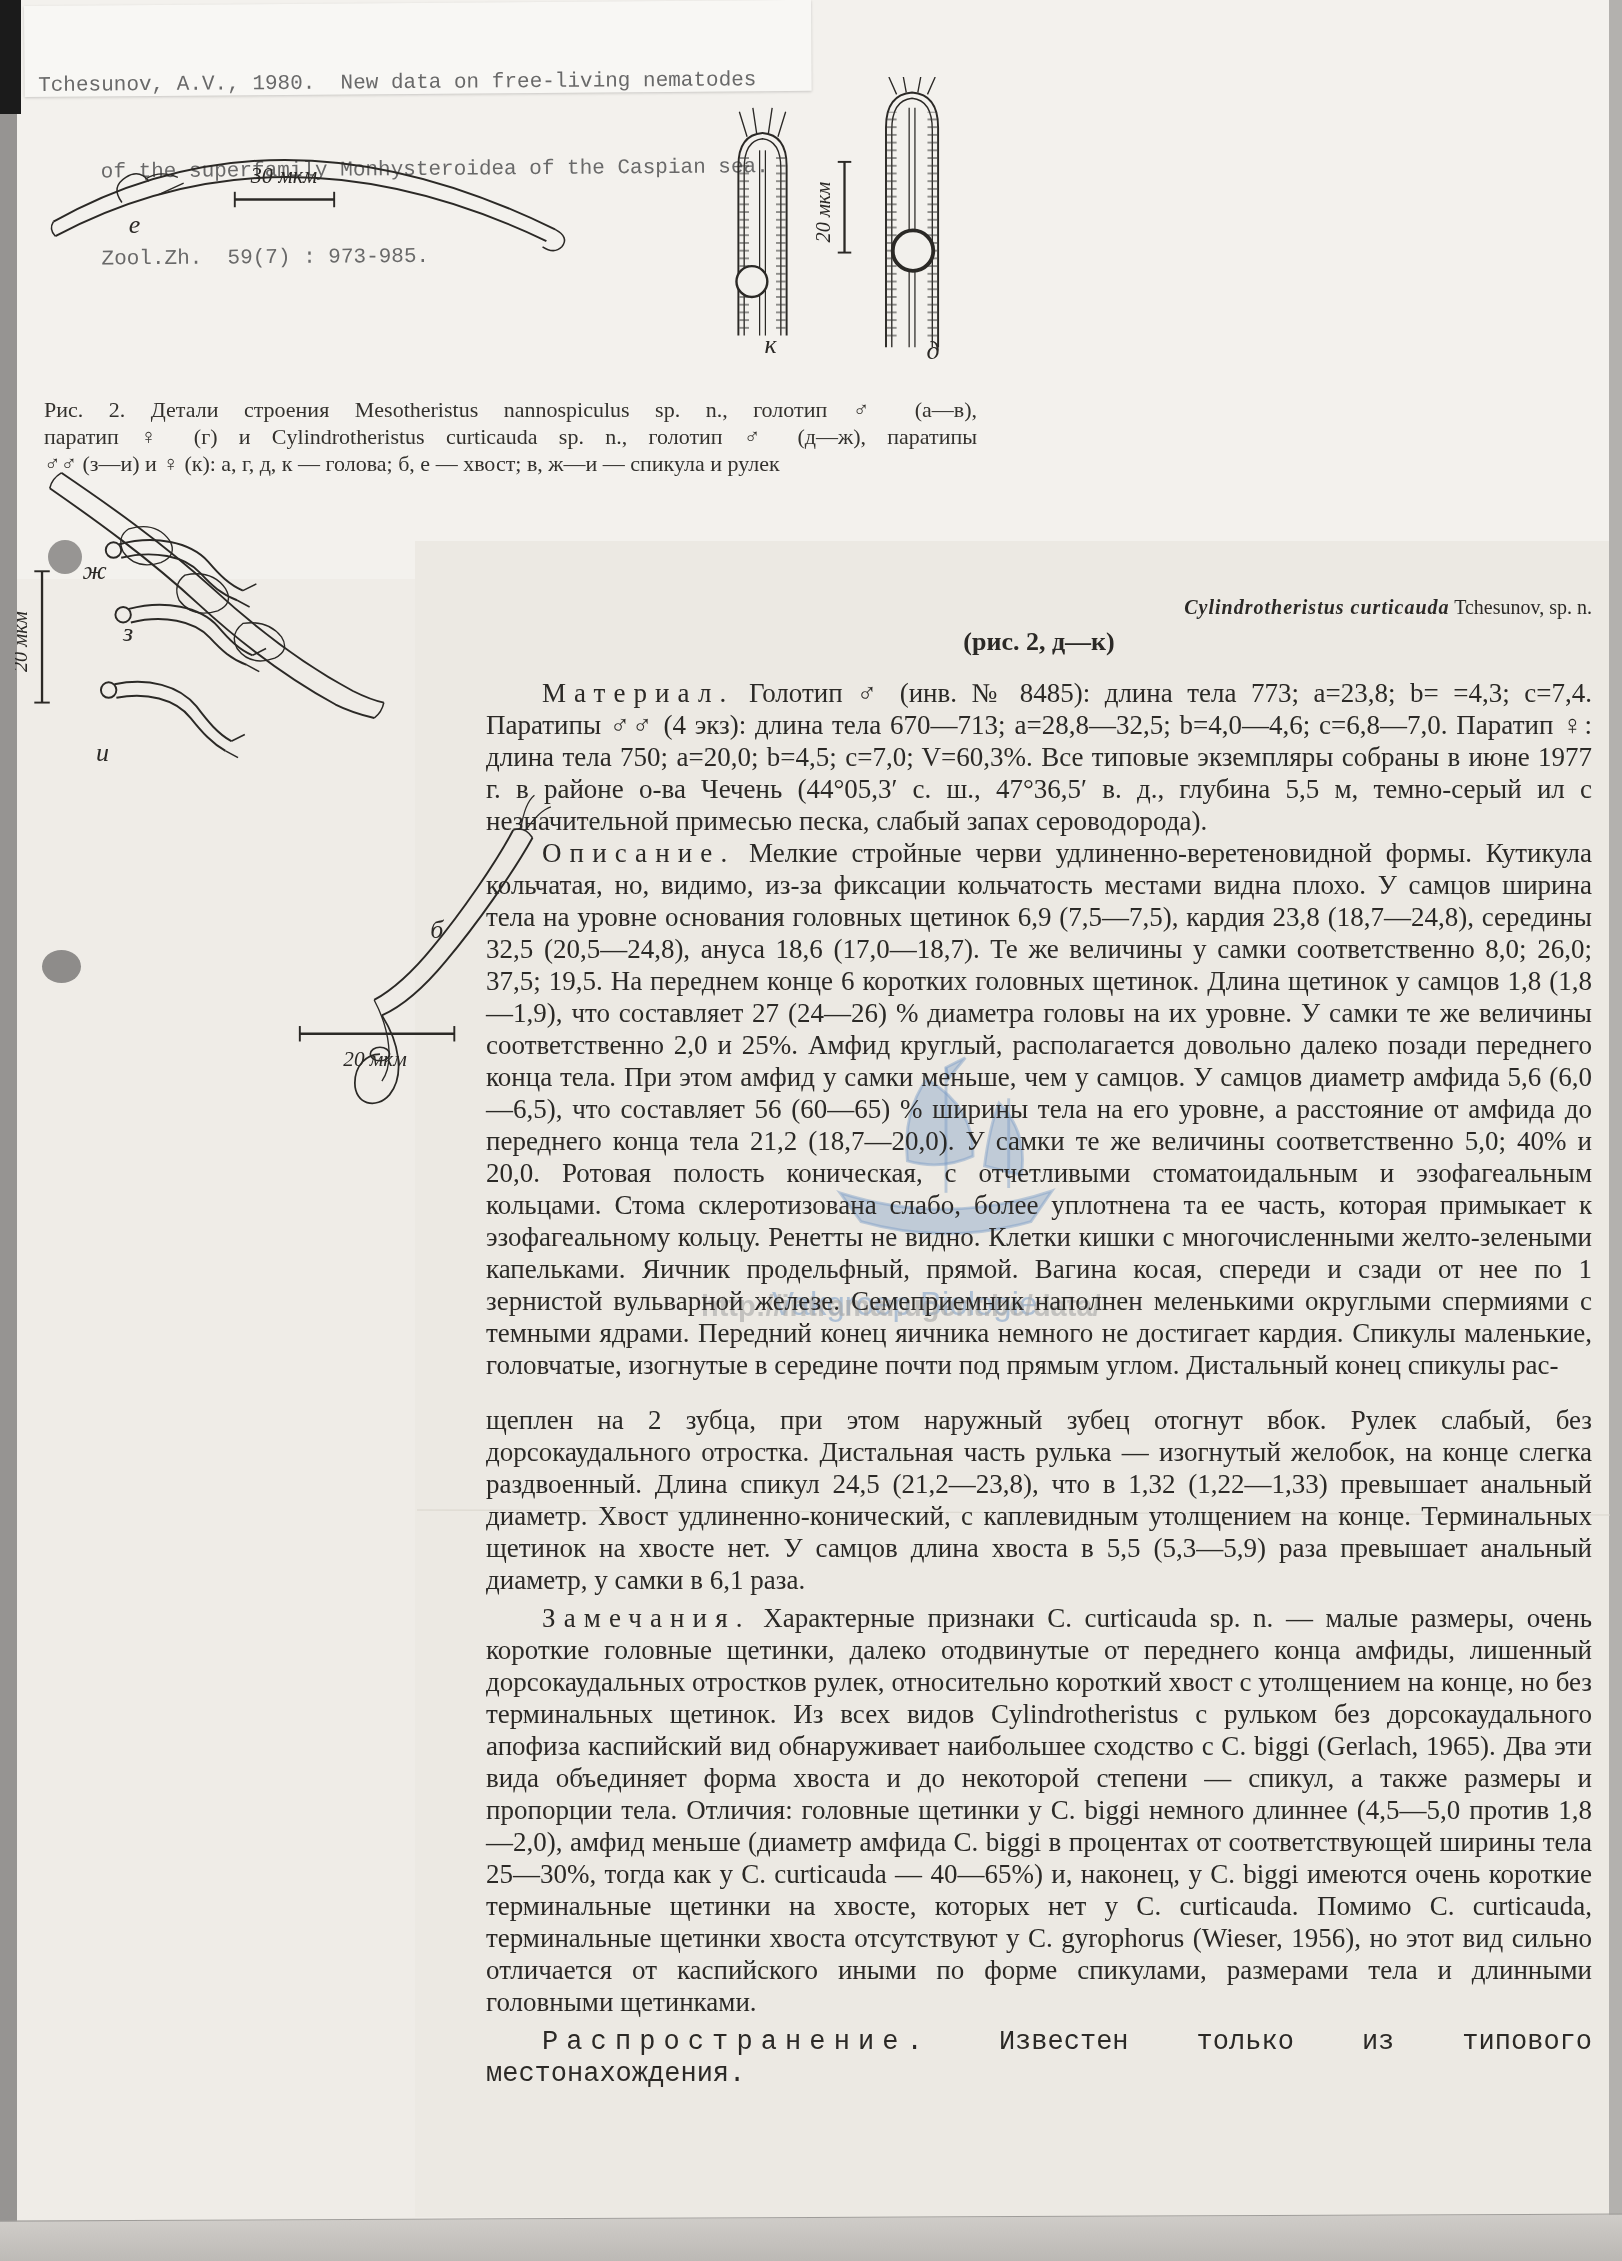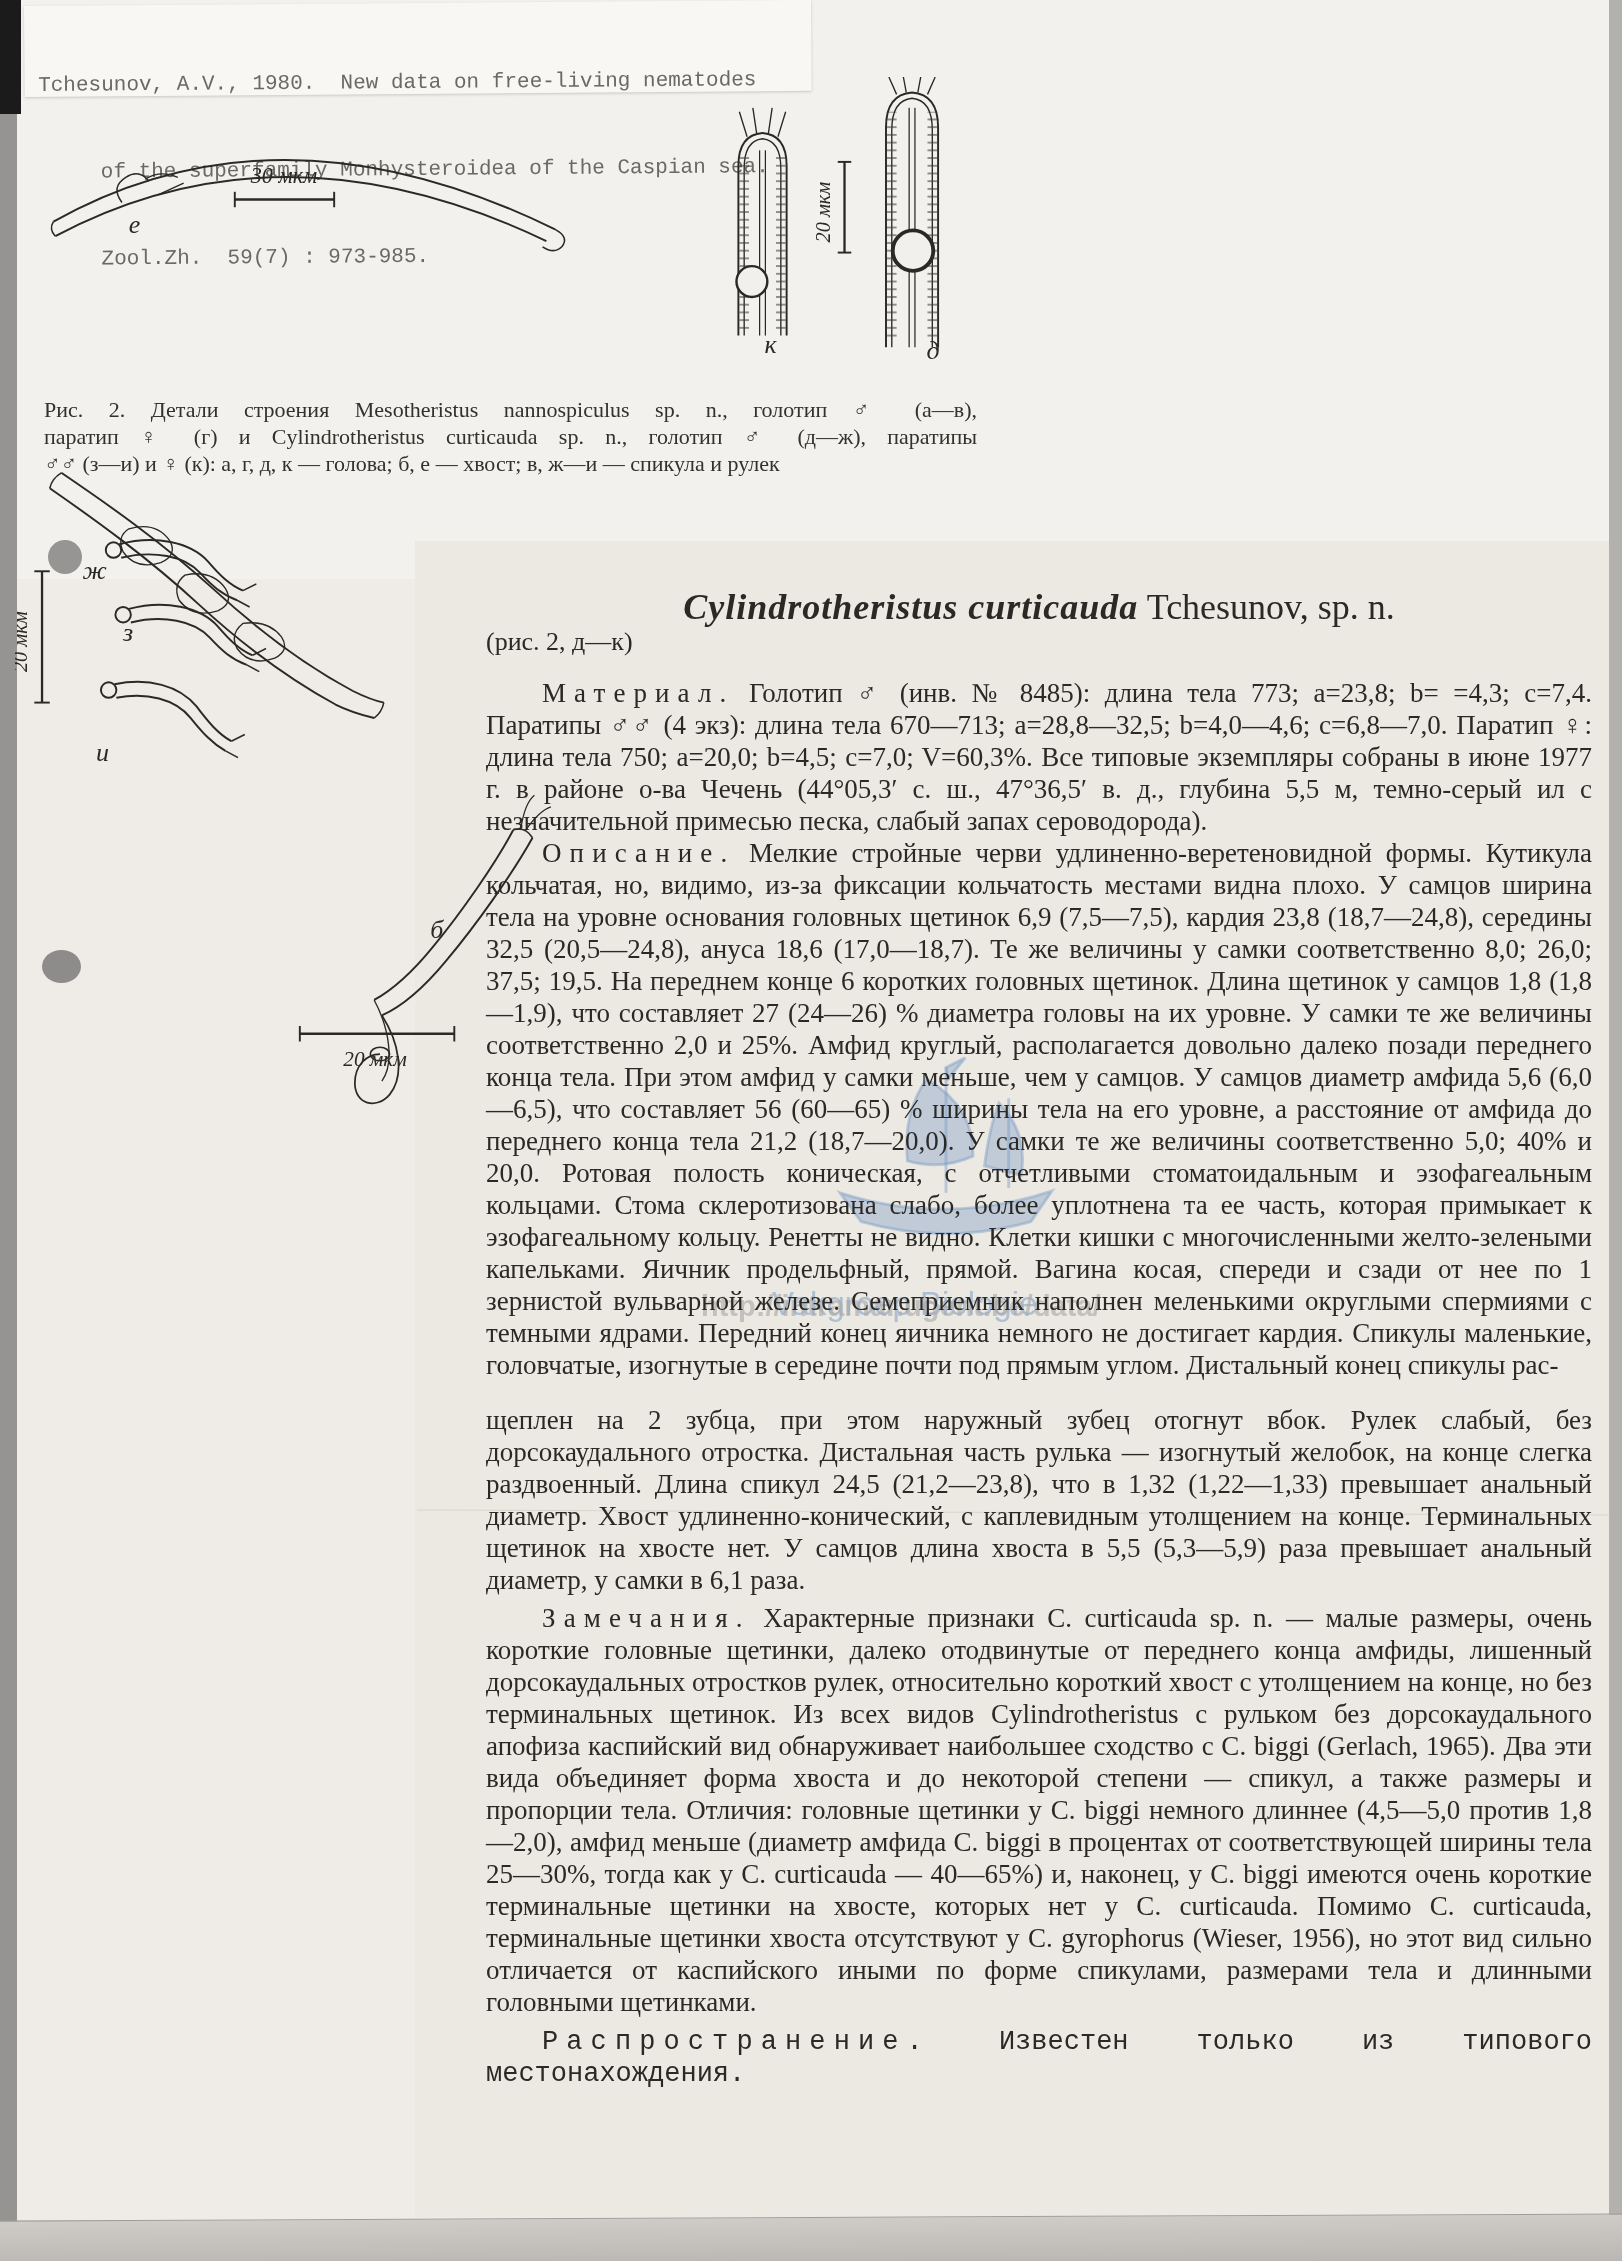--- a/index.html
+++ b/index.html
@@ -15,23 +15,23 @@
         background:linear-gradient(#cfccc8,#b5b2ae);transform:rotate(-0.25deg);border-top:1px solid #9e9c99;}
   .typed-strip{position:absolute;left:24px;top:5.8px;width:787px;height:91px;background:#f8f7f4;
         transform:rotate(-0.45deg);transform-origin:left top;box-shadow:0 1px 2.9px rgba(0,0,0,.18);}
   .typed{font-family:"Liberation Mono","DejaVu Sans Mono",monospace;font-size:21px;line-height:29px;
         color:#696969;padding:6.8px 0 0 13.5px;white-space:pre;}
   .typed .ind{padding-left:62px;}
   .caption{position:absolute;left:44px;top:396px;width:933px;font-size:22px;line-height:27px;color:#33312d;}
   .cap-j{text-align:justify;text-align-last:justify;}
   .article{position:absolute;left:486px;top:591px;width:1106px;font-size:27px;line-height:32px;
         text-align:justify;color:#2b2926;}
-  .title{text-align:center;font-size:36px;font-weight:bold;font-style:italic;letter-spacing:1px;}
+  .title{text-align:right;font-size:20px;font-weight:bold;font-style:italic;letter-spacing:1px;}
   .title .author{font-style:normal;font-weight:normal;letter-spacing:0;}
-  .subtitle{font-size:26px;margin:2.9px 0 19.3px 0;}
+  .subtitle{text-align:center;font-size:26px;margin:2.9px 0 19.3px 0;font-weight:bold;}
   .para{text-indent:56px;margin:0;}
   .para.noind{text-indent:0;}
   .plabel{letter-spacing:0.30em;}
   .gapseam{height:23px;}
   .seamline{position:absolute;left:417px;top:1512px;width:1193px;height:0;
         border-top:1.9px solid #d9d5cc;transform:rotate(0.25deg);}
   .figure-svg{position:absolute;}
   svg text{font-family:"Liberation Serif","DejaVu Serif",serif;font-style:italic;fill:#2b2926;}
   .wm{position:absolute;pointer-events:none;}
   .wm-org{left:772px;top:1285px;width:328px;font-family:"Liberation Sans","DejaVu Sans",sans-serif;

